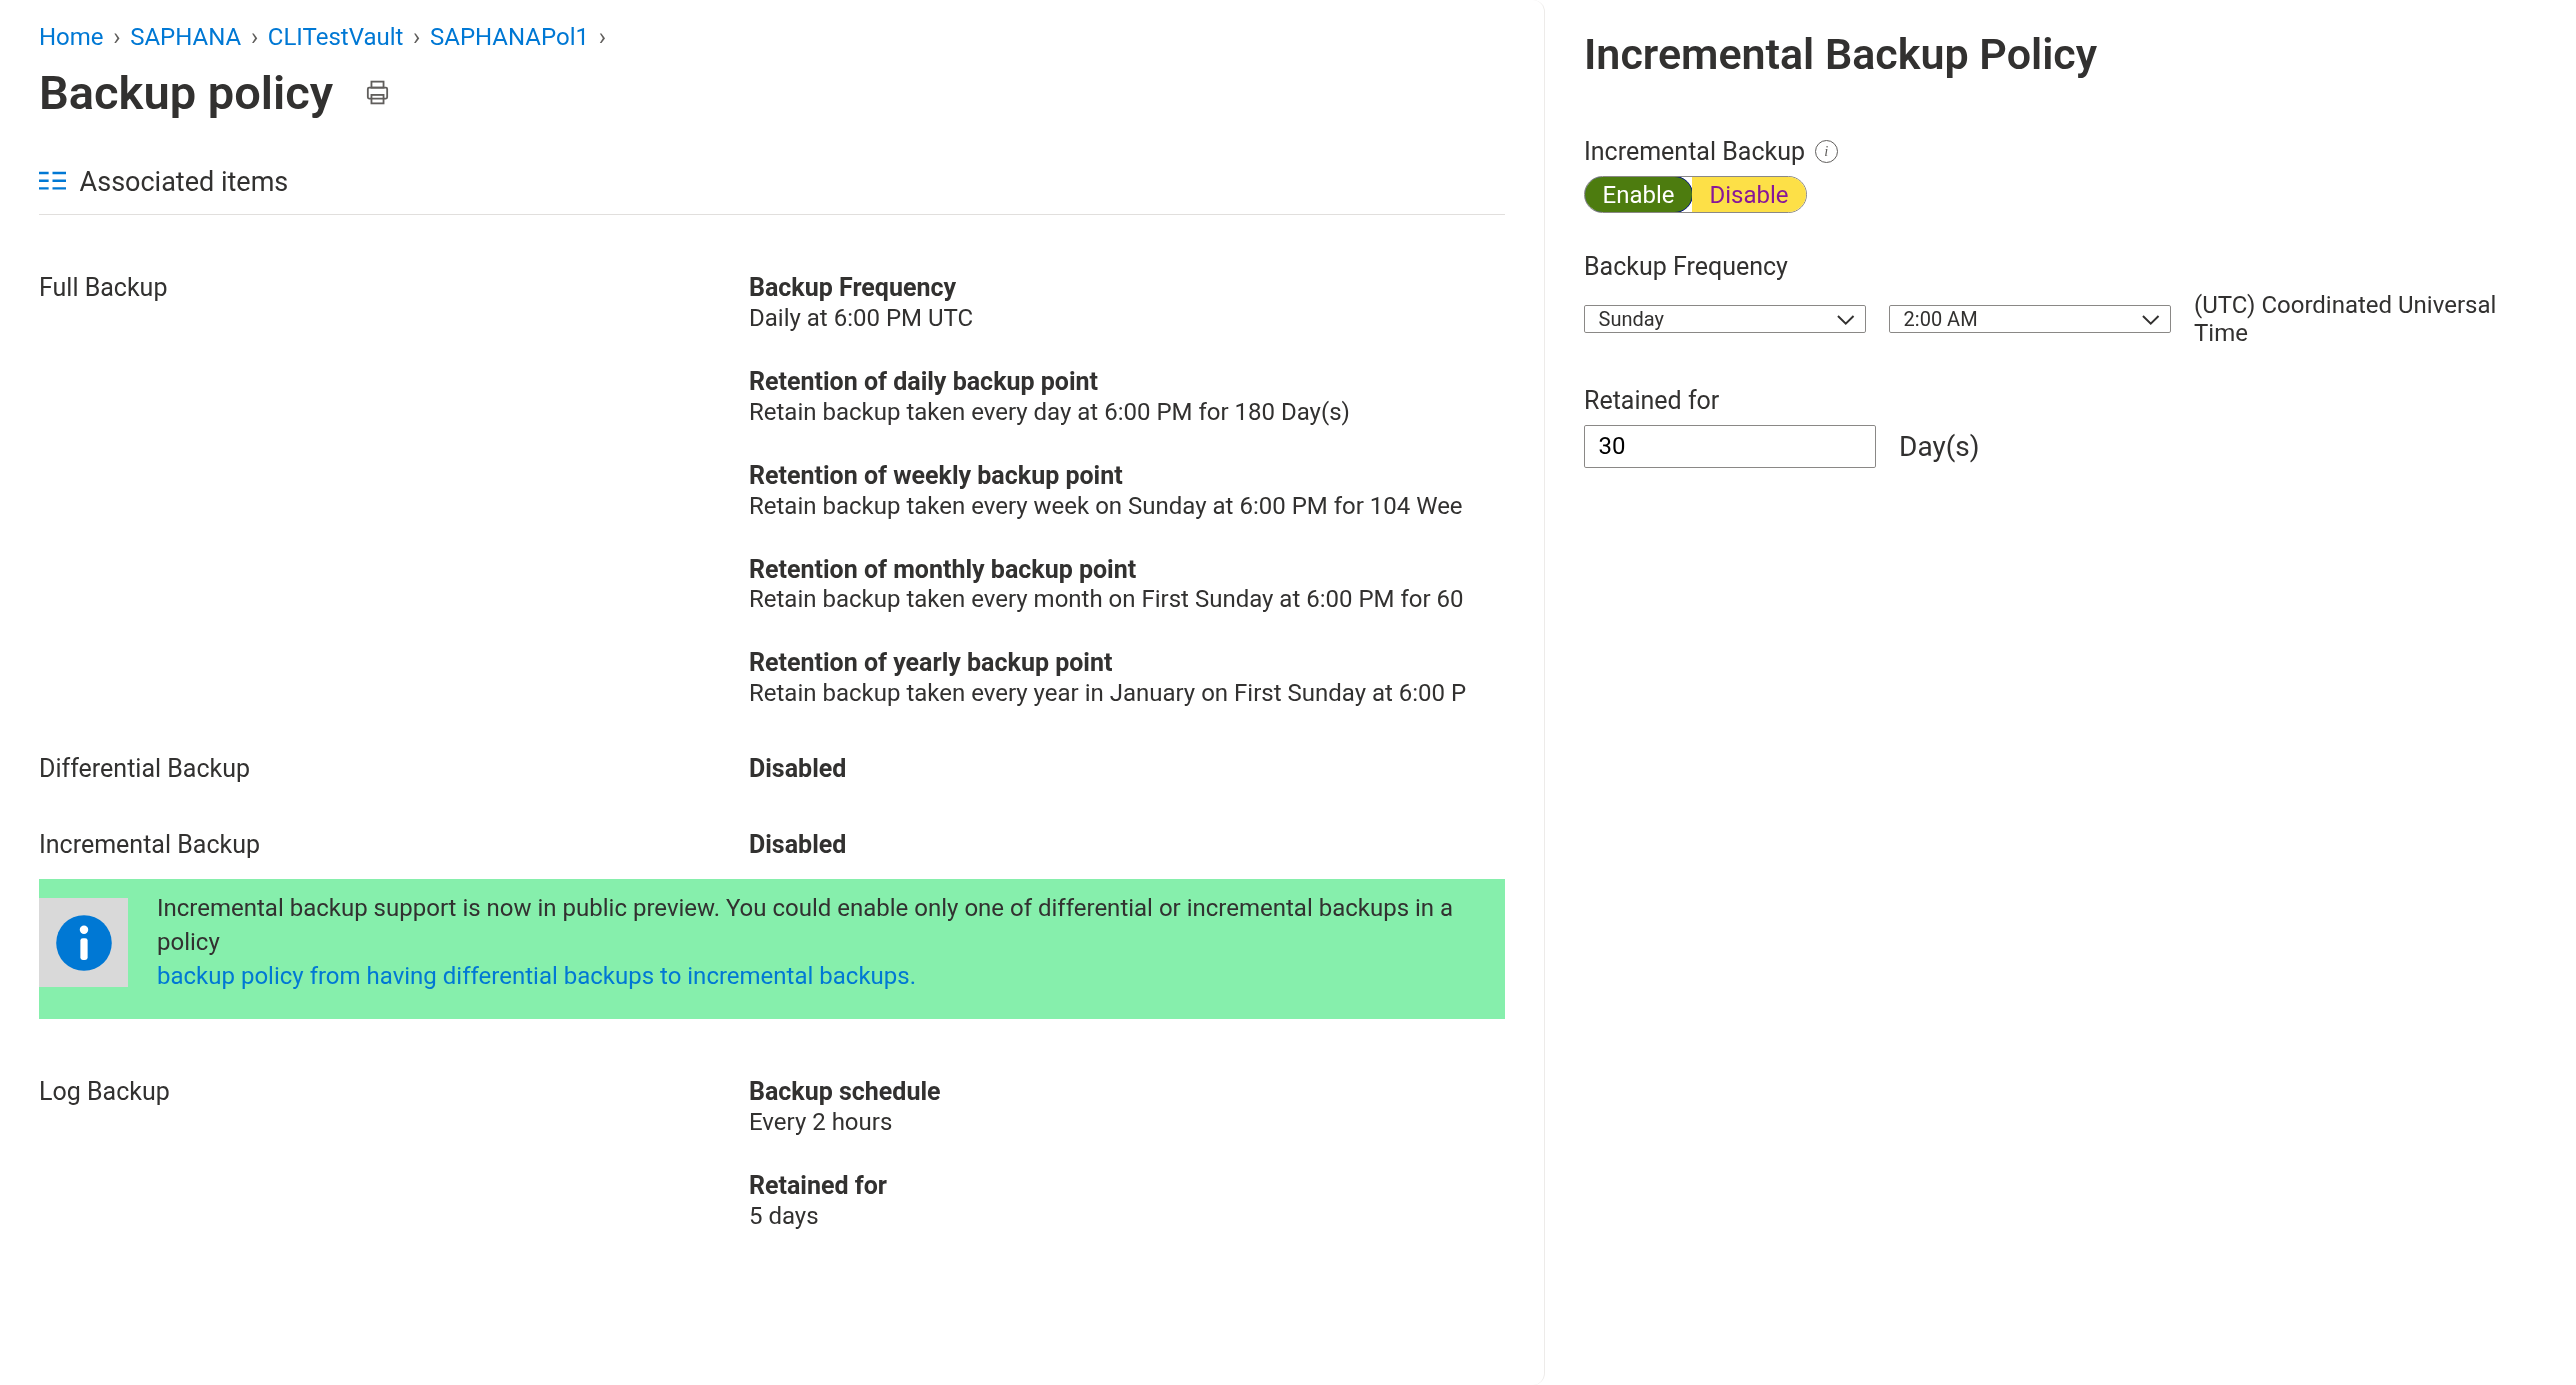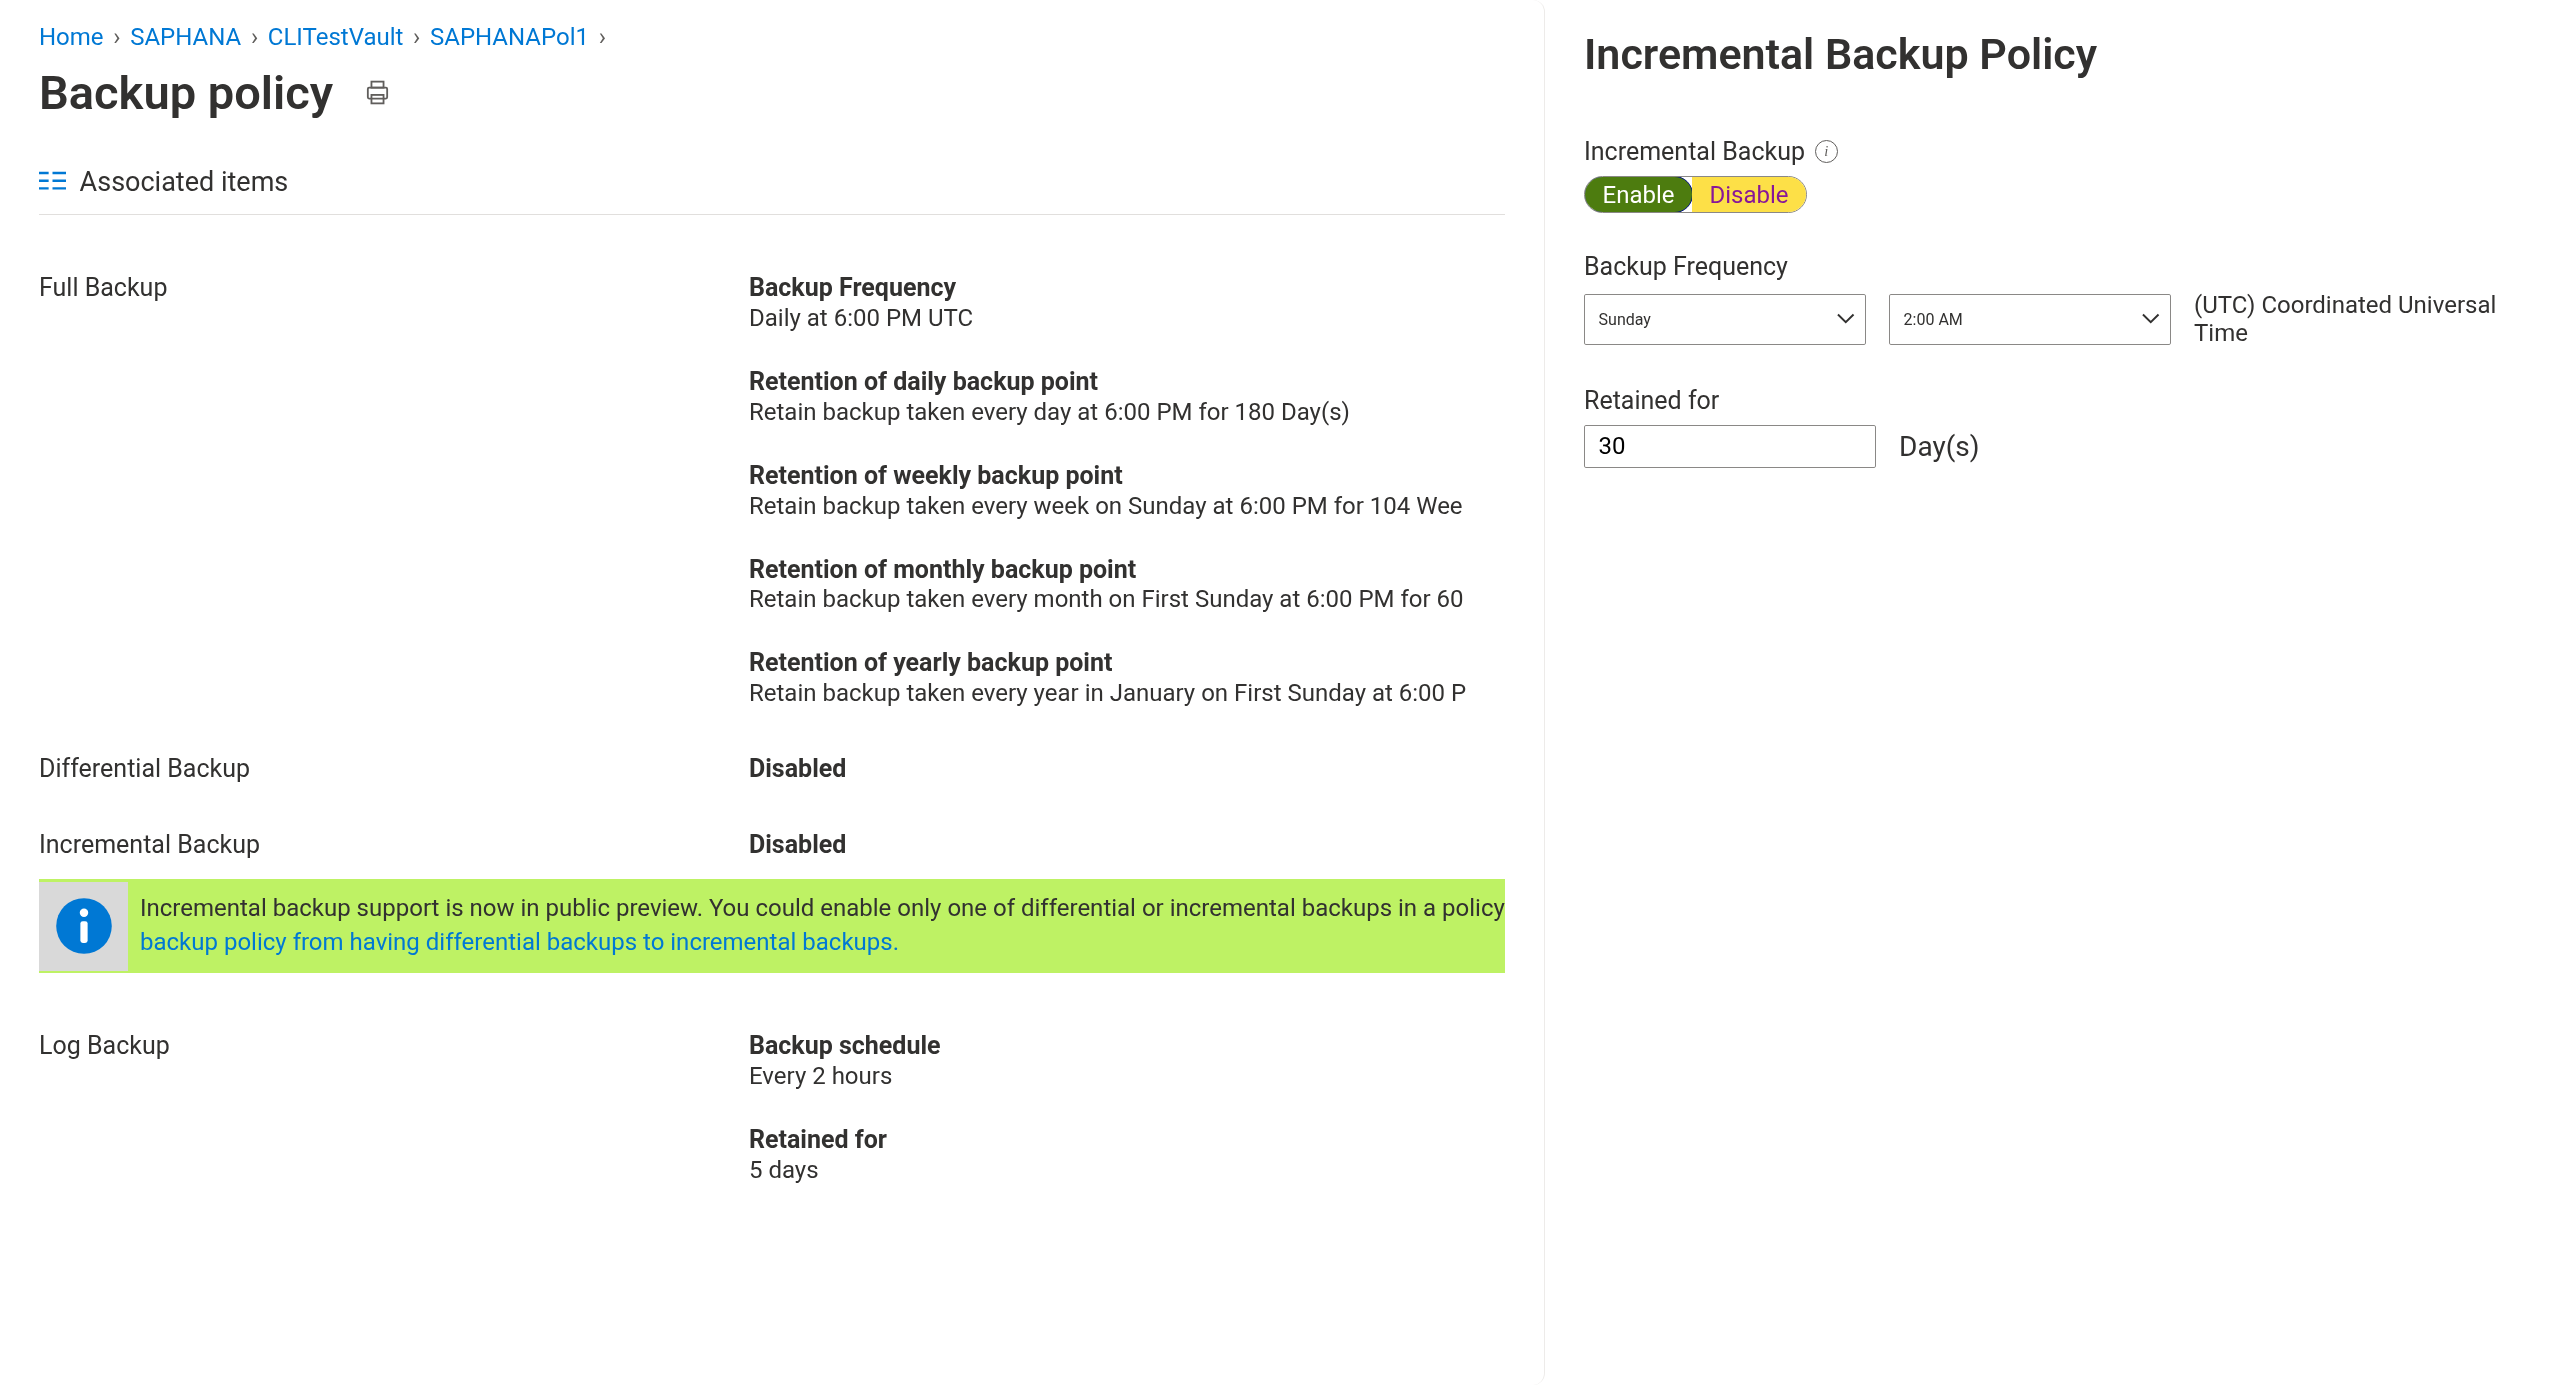--- a/index.html
+++ b/index.html
@@ -127,23 +127,23 @@
   .kv-status {
     font-size: 25px;
     font-weight: 700;
     color: #323130;
   }
 
   
   .banner {
     display: flex;
     align-items: center;
-    gap: 12px;
-    background: #bef264;
-    padding: 0 0 0 0;
+    gap: 29px;
+    background: #86efac;
+    padding: 0 0 12px 0;
     margin: 3.9px 0 58px 0;
   }
   .banner-icon-wrap {
     width: 89px;
     height: 89px;
     background: #d9d9d9;
     display: flex;
     align-items: center;
     justify-content: center;
     flex-shrink: 0;
@@ -225,25 +225,25 @@
   
   .inline-controls {
     display: flex;
     align-items: center;
     gap: 23px;
   }
   .select {
     position: relative;
     border: 1px solid #8a8886;
     border-radius: 1.9px;
-    height: 51px;
+    height: 28px;
     display: flex;
     align-items: center;
     padding: 0 39px 0 13.6px;
-    font-size: 16px;
+    font-size: 20px;
     min-width: 282px;
     cursor: pointer;
     background: #ffffff;
   }
   .select .chev {
     position: absolute;
     right: 9.7px;
     top: 50%;
     transform: translateY(-50%);
     color: #323130;

